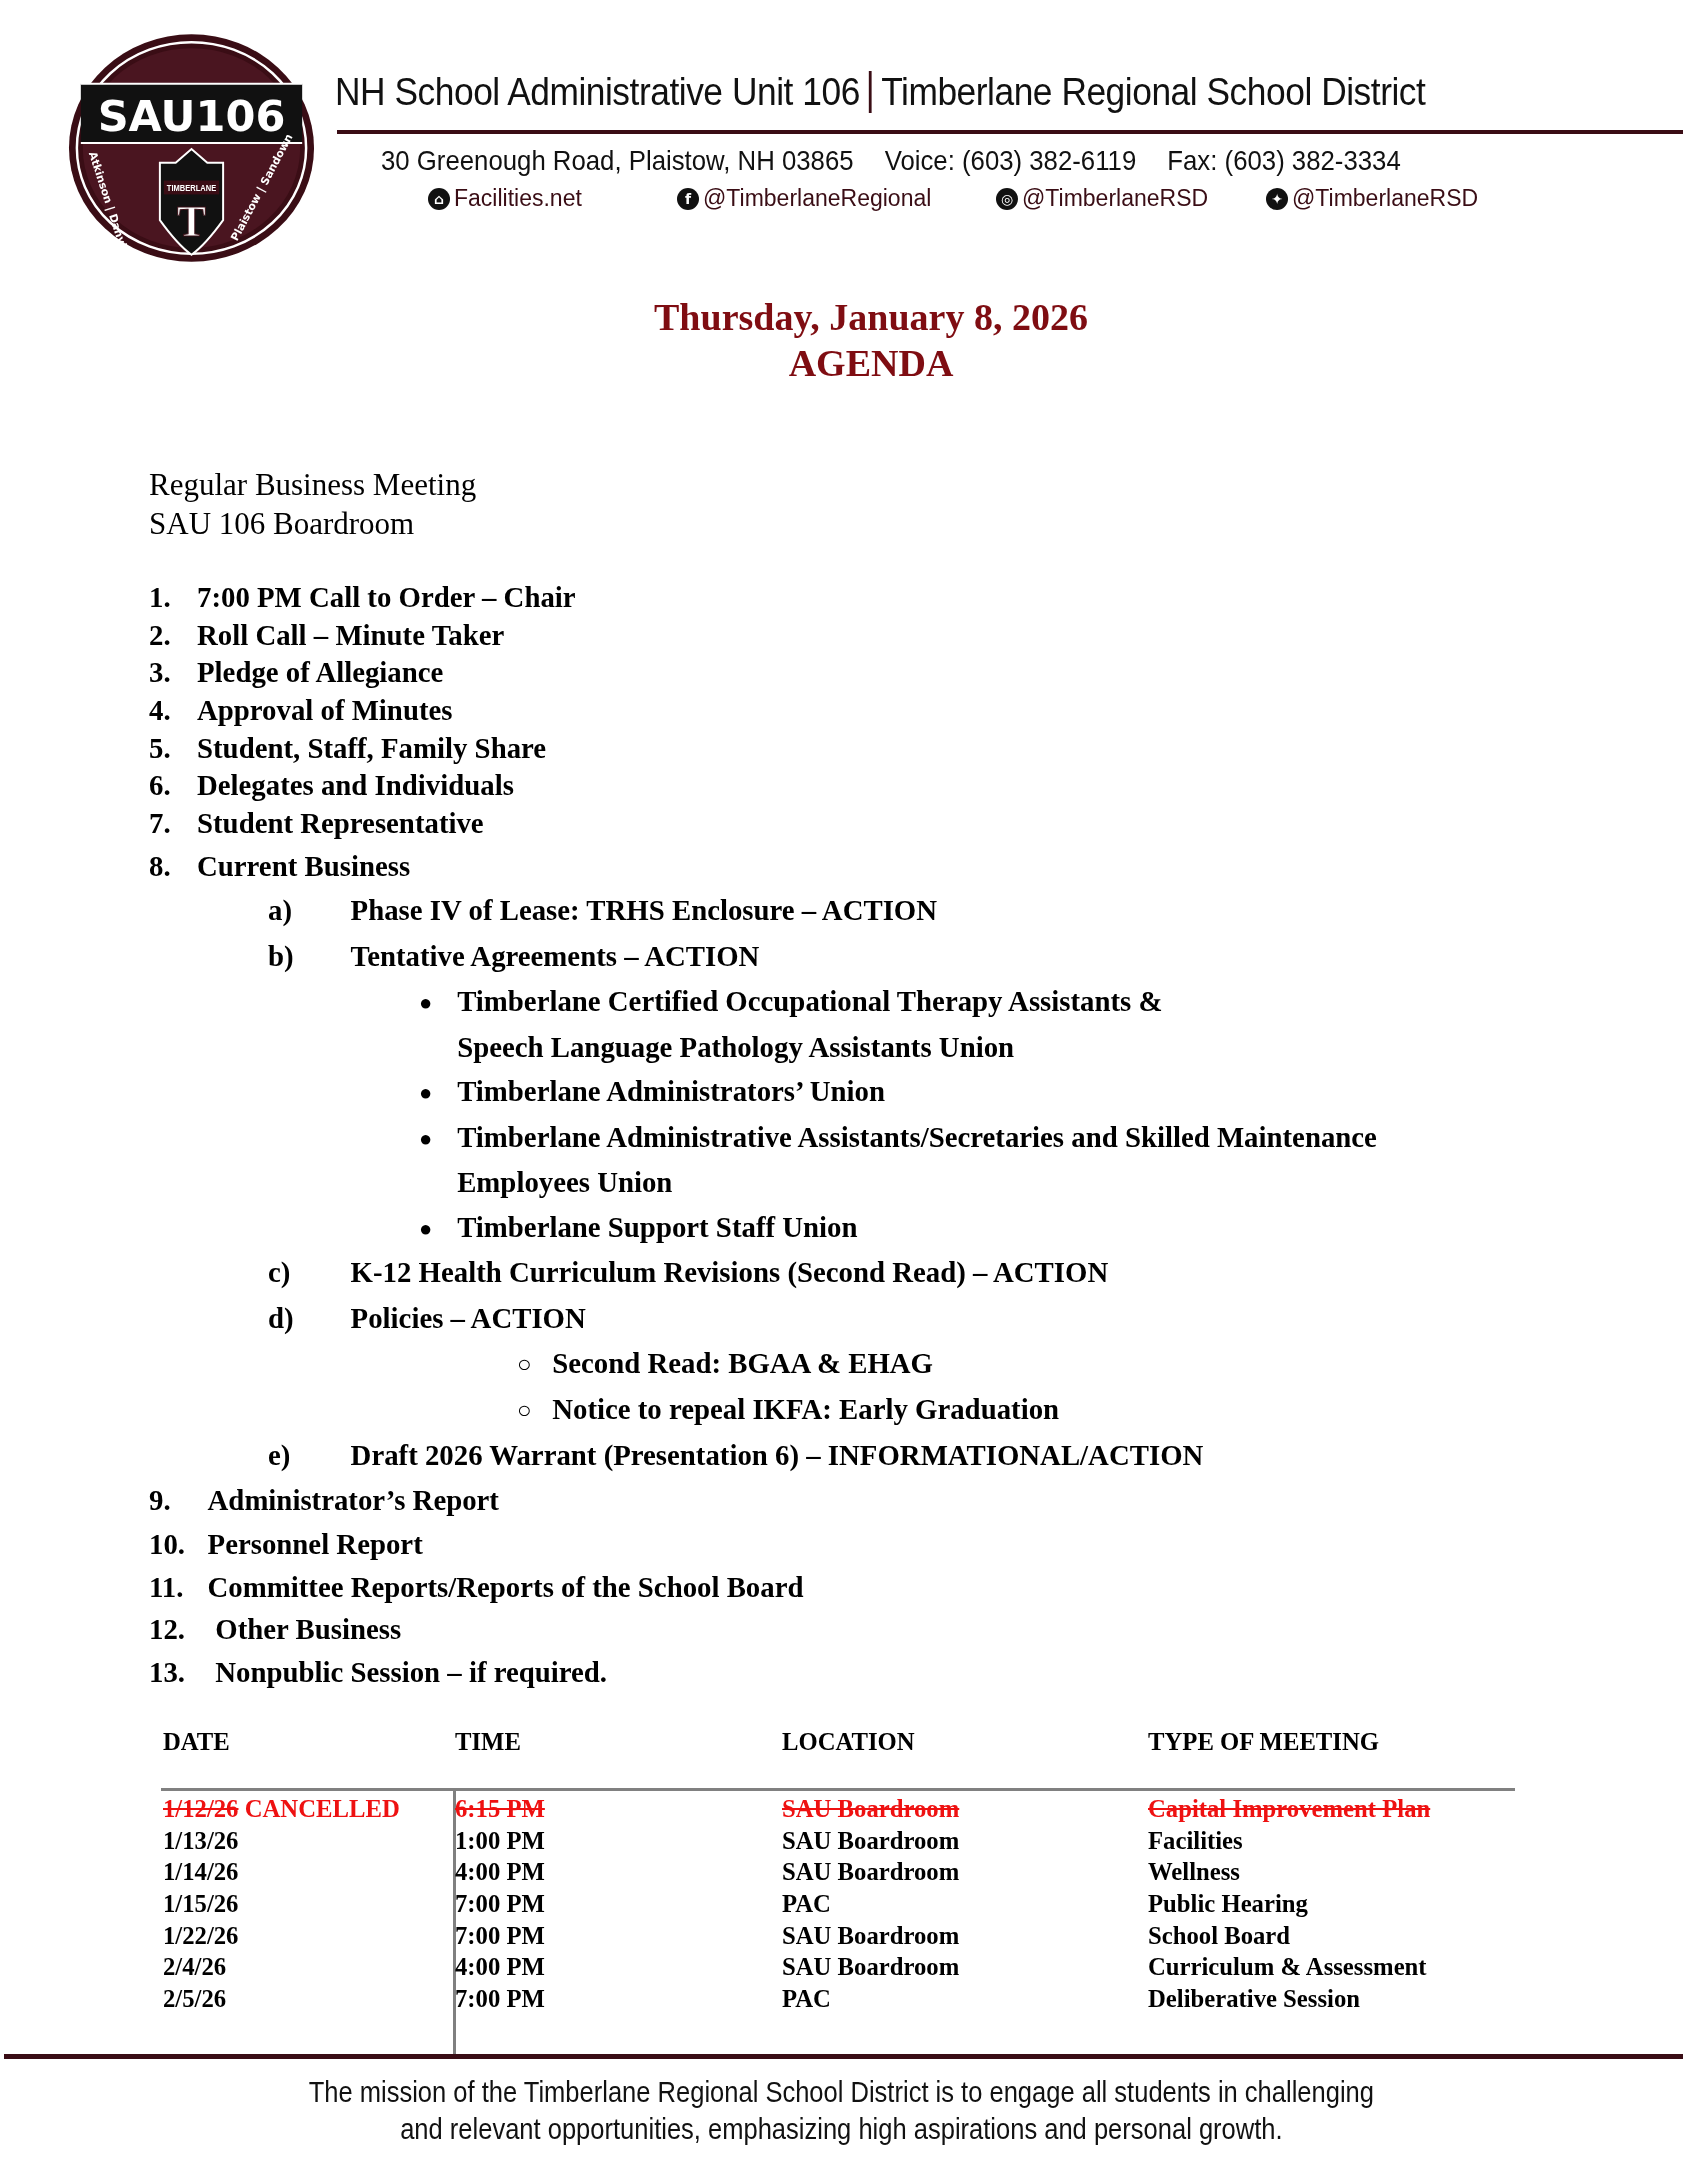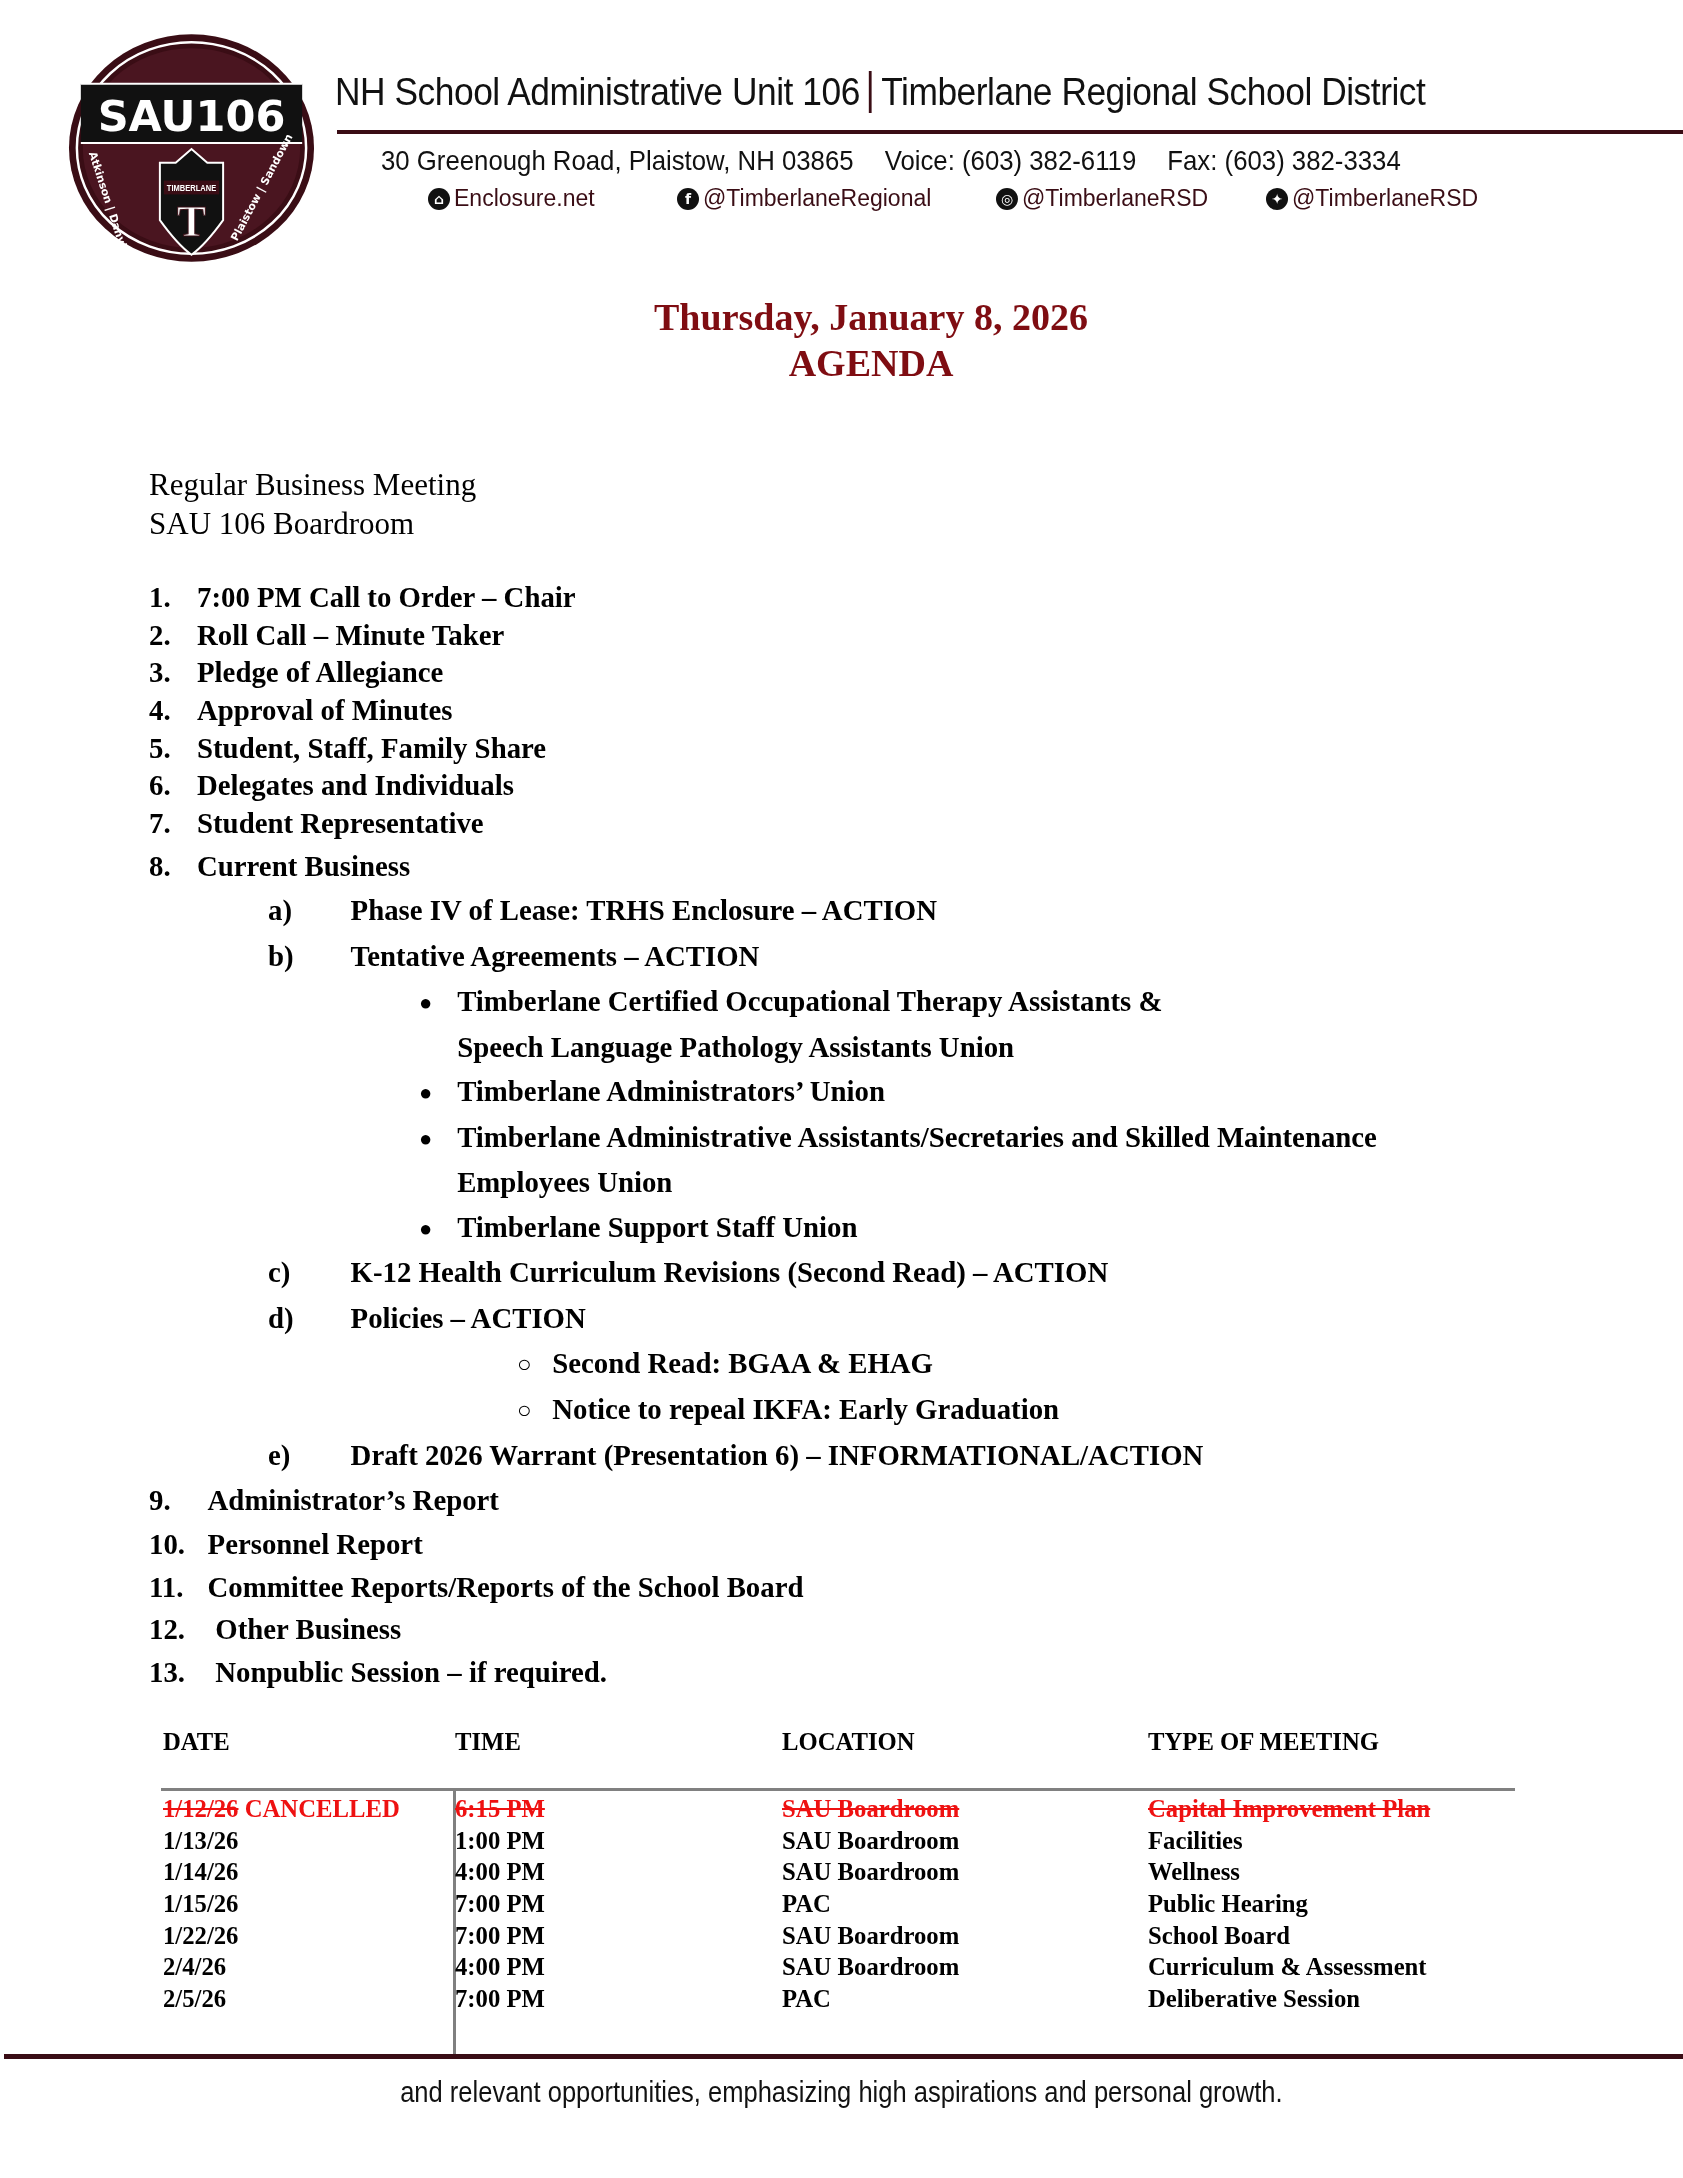--- a/index.html
+++ b/index.html
@@ -90,21 +90,21 @@
 </div>
 <div class="header-rule"></div>
 <div class="address-line">
   <span>30 Greenough Road, Plaistow, NH 03865</span>
   <span>Voice: (603) 382-6119</span>
   <span>Fax: (603) 382-3334</span>
 </div>
 <div class="social-row">
   <div class="social-item" style="left:0;">
     <span class="ico">⌂</span>
-    <span>Enclosure.net</span>
+    <span>Facilities.net</span>
   </div>
   <div class="social-item" style="left:249px;">
     <span class="ico">f</span>
     <span>@TimberlaneRegional</span>
   </div>
   <div class="social-item" style="left:568px;">
     <span class="ico">◎</span>
     <span>@TimberlaneRSD</span>
   </div>
   <div class="social-item" style="left:838px;">
@@ -281,15 +281,16 @@
   <div class="sched-row" style="top:1984px;text-align:center;">
     <div class="cell" style="left:163px;">2/5/26</div>
     <div class="cell" style="left:455px;">7:00 PM</div>
     <div class="cell" style="left:782px;">PAC</div>
     <div class="cell" style="left:1148px;">Deliberative Session</div>
   </div>
 </div>
 
 <div class="footer-rule"></div>
 <div class="mission">
+  <div><span>The mission of the Timberlane Regional School District is to engage all students in challenging</span></div>
   <div><span>and relevant opportunities, emphasizing high aspirations and personal growth.</span></div>
 </div>
 
 
 </body></html>

